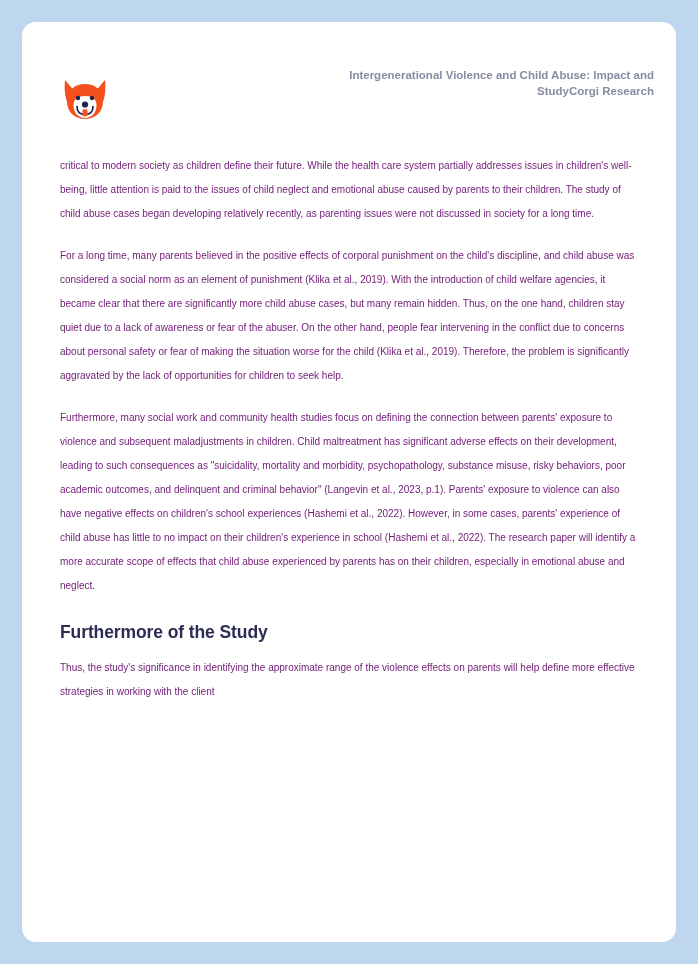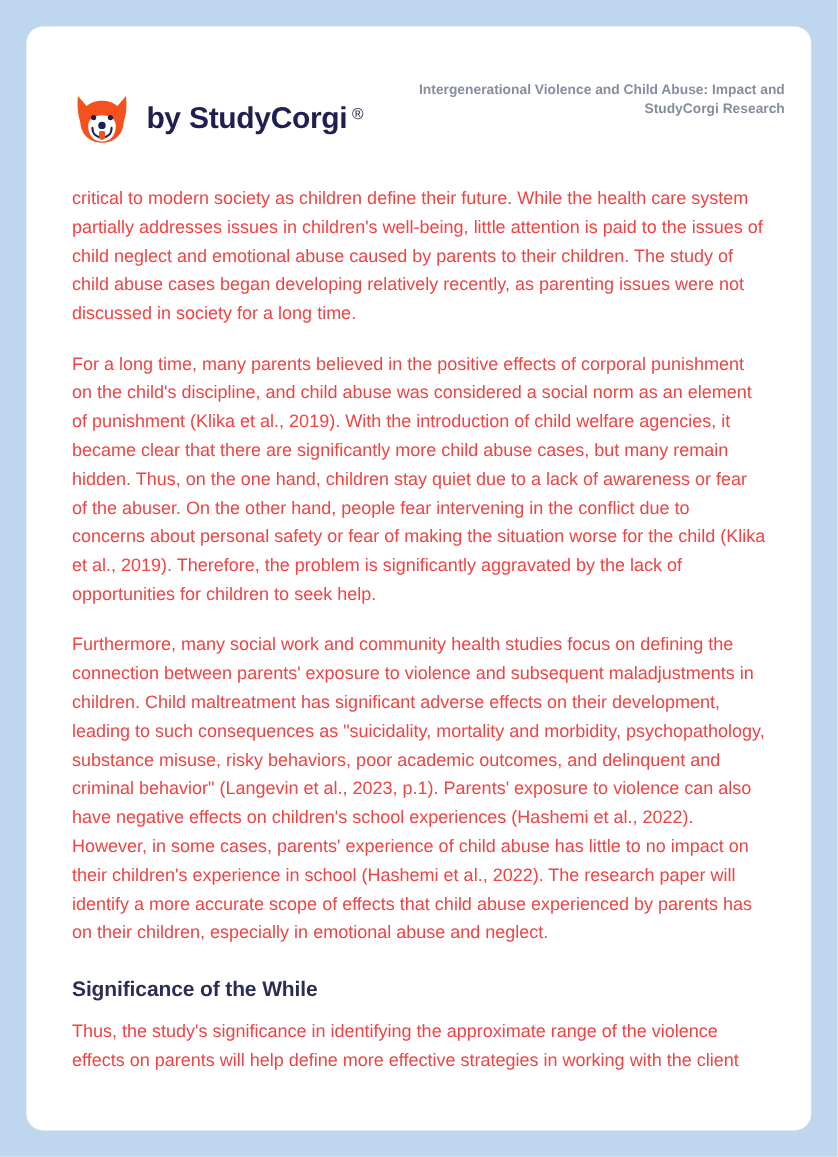--- a/index.html
+++ b/index.html
@@ -76,22 +76,22 @@
     font-size: 11px;
     line-height: 1.38;
     margin: 7px 0 0 0;
     word-break: break-word;
   }
   .doc-body {
     padding: 30px 38px 0 38px;
     box-sizing: border-box;
   }
   .doc-body p {
-    color: #ef4444;
-    font-size: 15px;
+    color: #701a75;
+    font-size: 10px;
     line-height: 24px;
     margin: 0 0 18px 0;
     text-align: left;
   }
   .doc-body p:last-child {
     margin-bottom: 16px;
   }
   .section-heading {
     color: #2b2d55;
     font-size: 17.5px;
@@ -113,35 +113,29 @@
         <path d="M10 12 C8 30 10 48 16 60 L34 40 Z" fill="#f4511e"></path>
         <path d="M90 12 C92 30 90 48 84 60 L66 40 Z" fill="#f4511e"></path>
         <path d="M14 55 C14 32 30 20 50 20 C70 20 86 32 86 55 C86 76 70 90 50 90 C30 90 14 76 14 55 Z" fill="#f4511e"></path>
         <path d="M27 62 C27 50 37 44 50 44 C63 44 73 50 73 62 C73 78 63 88 50 88 C37 88 27 78 27 62 Z" fill="#ffffff"></path>
         <circle cx="36" cy="48" r="4.4" fill="#1e2050"></circle>
         <circle cx="64" cy="48" r="4.4" fill="#1e2050"></circle>
         <circle cx="50" cy="61" r="6.2" fill="#1e2050"></circle>
         <path d="M34 65 C34 76 41 81 50 81 C59 81 66 76 66 65" fill="none" stroke="#1e2050" stroke-width="3.4" stroke-linecap="round"></path>
         <path d="M45 72 C45 70 55 70 55 72 L55 82 C55 86 45 86 45 82 Z" fill="#f4511e"></path>
       </svg>
-      <div class="brand-wordmark">
-        <span>by</span>
-        <span style="width:7px"></span>
-        <span>StudyCorgi</span>
-        <span class="brand-reg">®</span>
-      </div>
     </div>
 
     <div class="doc-meta">
       <p class="doc-title">Intergenerational Violence and Child Abuse: Impact and StudyCorgi Research</p>
     </div>
 
   </div>
 
   <div class="doc-body">
     <p>critical to modern society as children define their future. While the health care system partially addresses issues in children's well-being, little attention is paid to the issues of child neglect and emotional abuse caused by parents to their children. The study of child abuse cases began developing relatively recently, as parenting issues were not discussed in society for a long time.</p>
     <p>For a long time, many parents believed in the positive effects of corporal punishment on the child's discipline, and child abuse was considered a social norm as an element of punishment (Klika et al., 2019). With the introduction of child welfare agencies, it became clear that there are significantly more child abuse cases, but many remain hidden. Thus, on the one hand, children stay quiet due to a lack of awareness or fear of the abuser. On the other hand, people fear intervening in the conflict due to concerns about personal safety or fear of making the situation worse for the child (Klika et al., 2019). Therefore, the problem is significantly aggravated by the lack of opportunities for children to seek help.</p>
     <p>Furthermore, many social work and community health studies focus on defining the connection between parents' exposure to violence and subsequent maladjustments in children. Child maltreatment has significant adverse effects on their development, leading to such consequences as "suicidality, mortality and morbidity, psychopathology, substance misuse, risky behaviors, poor academic outcomes, and delinquent and criminal behavior" (Langevin et al., 2023, p.1). Parents' exposure to violence can also have negative effects on children's school experiences (Hashemi et al., 2022). However, in some cases, parents' experience of child abuse has little to no impact on their children's experience in school (Hashemi et al., 2022). The research paper will identify a more accurate scope of effects that child abuse experienced by parents has on their children, especially in emotional abuse and neglect.</p>
-    <h2 class="section-heading">Significance of the While</h2>
+    <h2 class="section-heading">Furthermore of the Study</h2>
     <p>Thus, the study's significance in identifying the approximate range of the violence effects on parents will help define more effective strategies in working with the client</p>
   </div>
 
 </div>
 
 </body></html>

